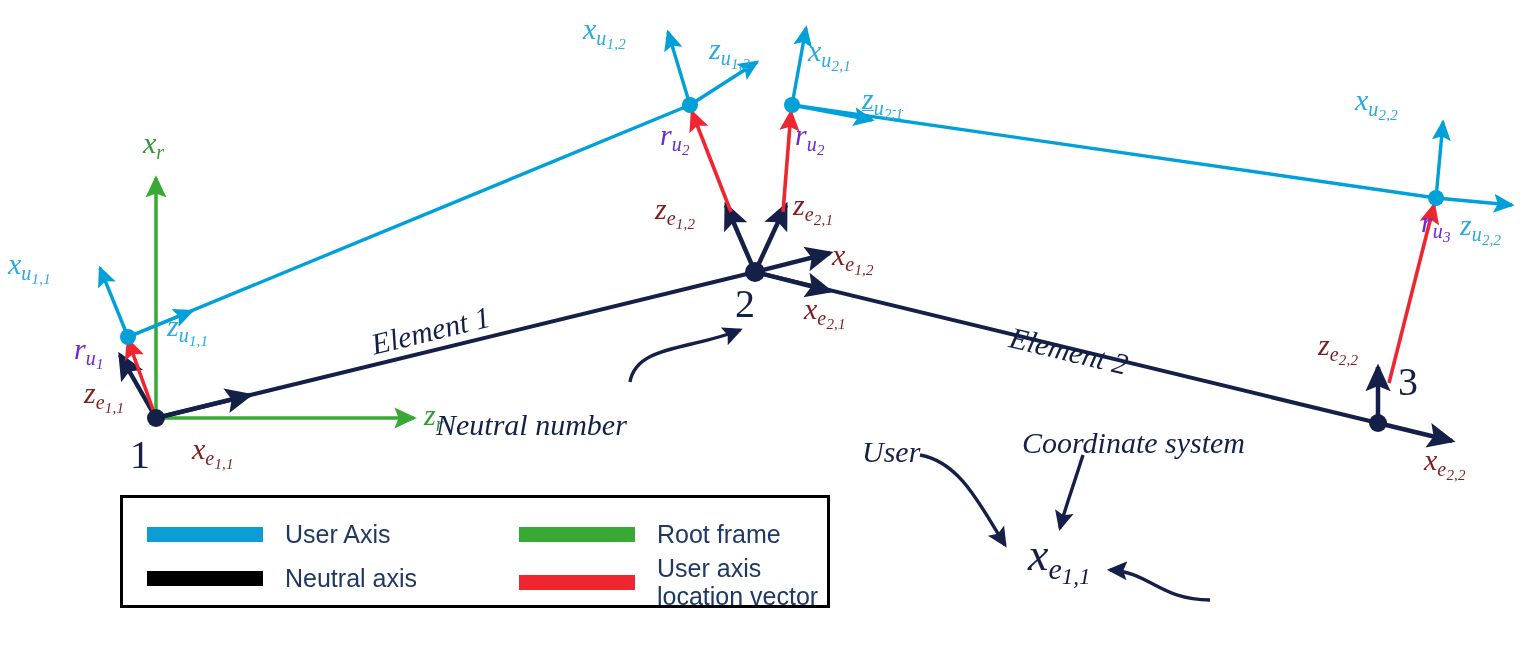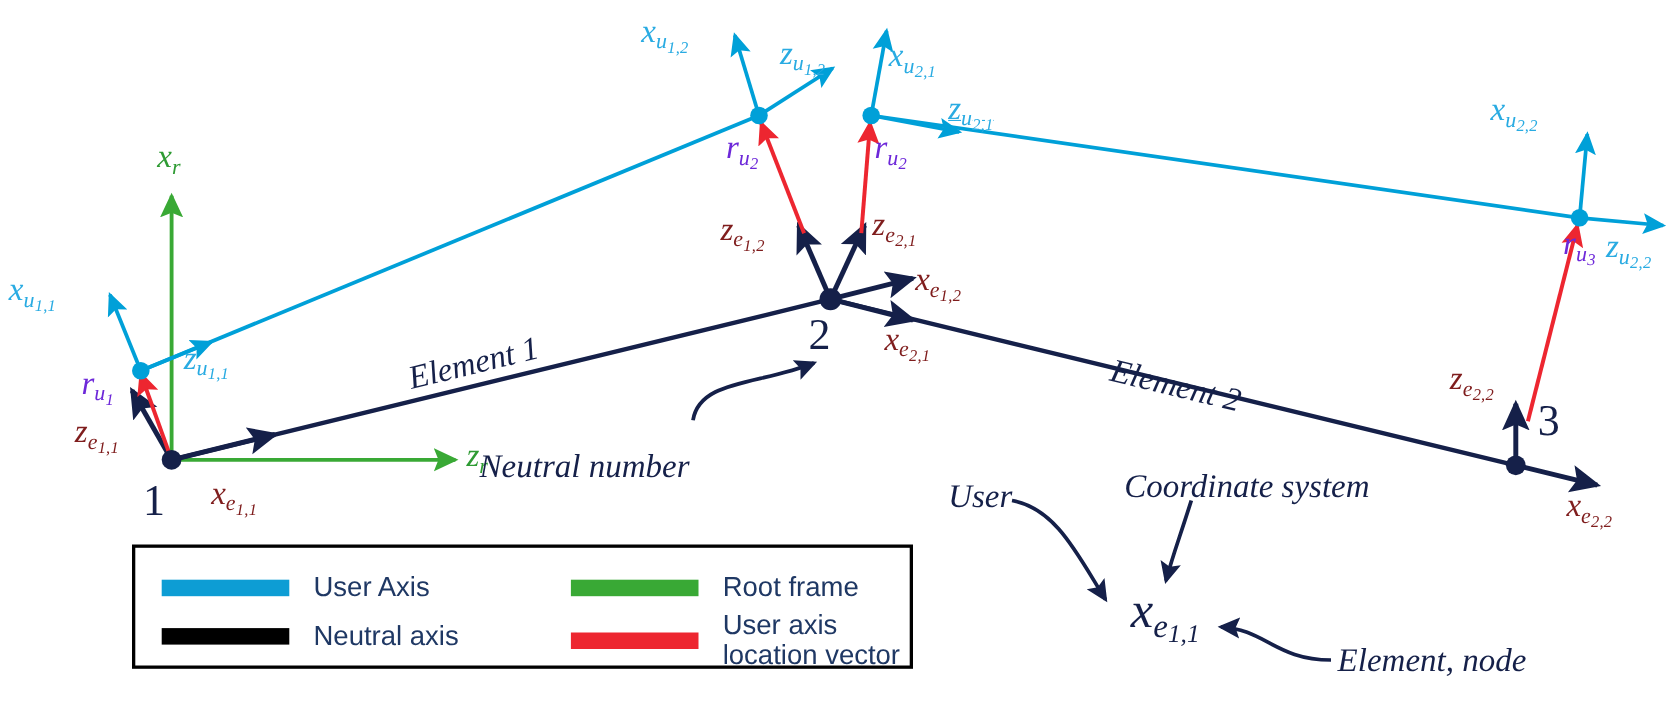--- a/index.html
+++ b/index.html
@@ -211,21 +211,21 @@
     </g>
   </svg>
 
   <div class="lbl c-root" style="left:143px; top:128px;">
     <span class="base">x</span><sub>r</sub>
   </div>
   <div class="lbl c-root" style="left:424px; top:400px;">
     <span class="base">z</span><sub>r</sub>
   </div>
 
-  <div class="lbl c-neut" style="left:68px; top:378px;">
+  <div class="lbl c-neut" style="left:84px; top:378px;">
     <span class="base">z</span><sub>e</sub><sub><sub>1,1</sub></sub>
   </div>
   <div class="lbl c-neut" style="left:192px; top:434px;">
     <span class="base">x</span><sub>e</sub><sub><sub>1,1</sub></sub>
   </div>
   <div class="lbl c-neut" style="left:655px; top:194px;">
     <span class="base">z</span><sub>e</sub><sub><sub>1,2</sub></sub>
   </div>
   <div class="lbl c-neut" style="left:832px; top:240px;">
     <span class="base">x</span><sub>e</sub><sub><sub>1,2</sub></sub>
@@ -284,21 +284,20 @@
   <div class="node-num" style="left:130px; top:435px;">1</div>
   <div class="node-num" style="left:735px; top:284px;">2</div>
   <div class="node-num" style="left:1398px; top:362px;">3</div>
 
   <div class="elem-lbl" style="left:372px; top:330px; transform: rotate(-13.7deg);">Element 1</div>
   <div class="elem-lbl" style="left:1010px; top:322px; transform: rotate(13.6deg);">Element 2</div>
 
   <div class="callout" style="left:436px; top:410px;">Neutral number</div>
   <div class="callout" style="left:862px; top:437px;">User</div>
   <div class="callout" style="left:1022px; top:428px;">Coordinate system</div>
-  <div class="callout" style="left:1216px; top:586px;">Element, node</div>
 
   <div class="big-sym" style="left:1028px; top:532px;">
     <span class="base">x</span><sub>e</sub><sub><sub>1,1</sub></sub>
   </div>
 
   <div id="legend">
     <div class="lg-row" style="left:24px; top:22px;">
       <span class="lg-swatch" style="background-color: rgb(13, 157, 212);"></span>
       <span class="lg-text">User Axis</span>
     </div>

